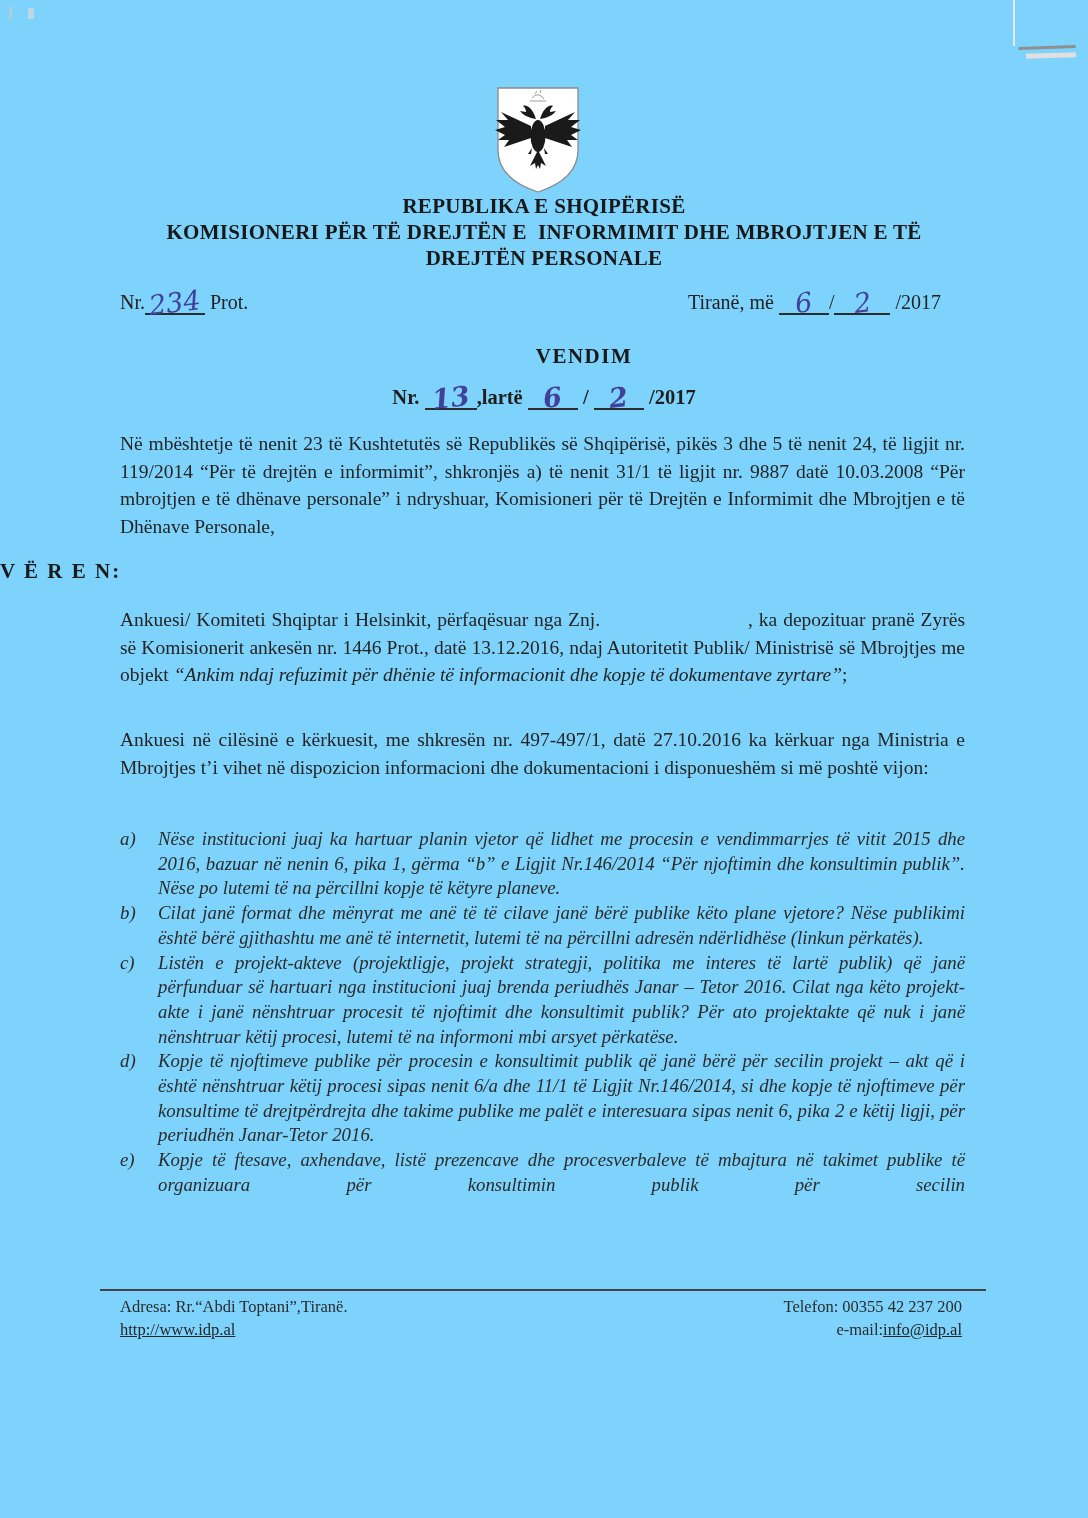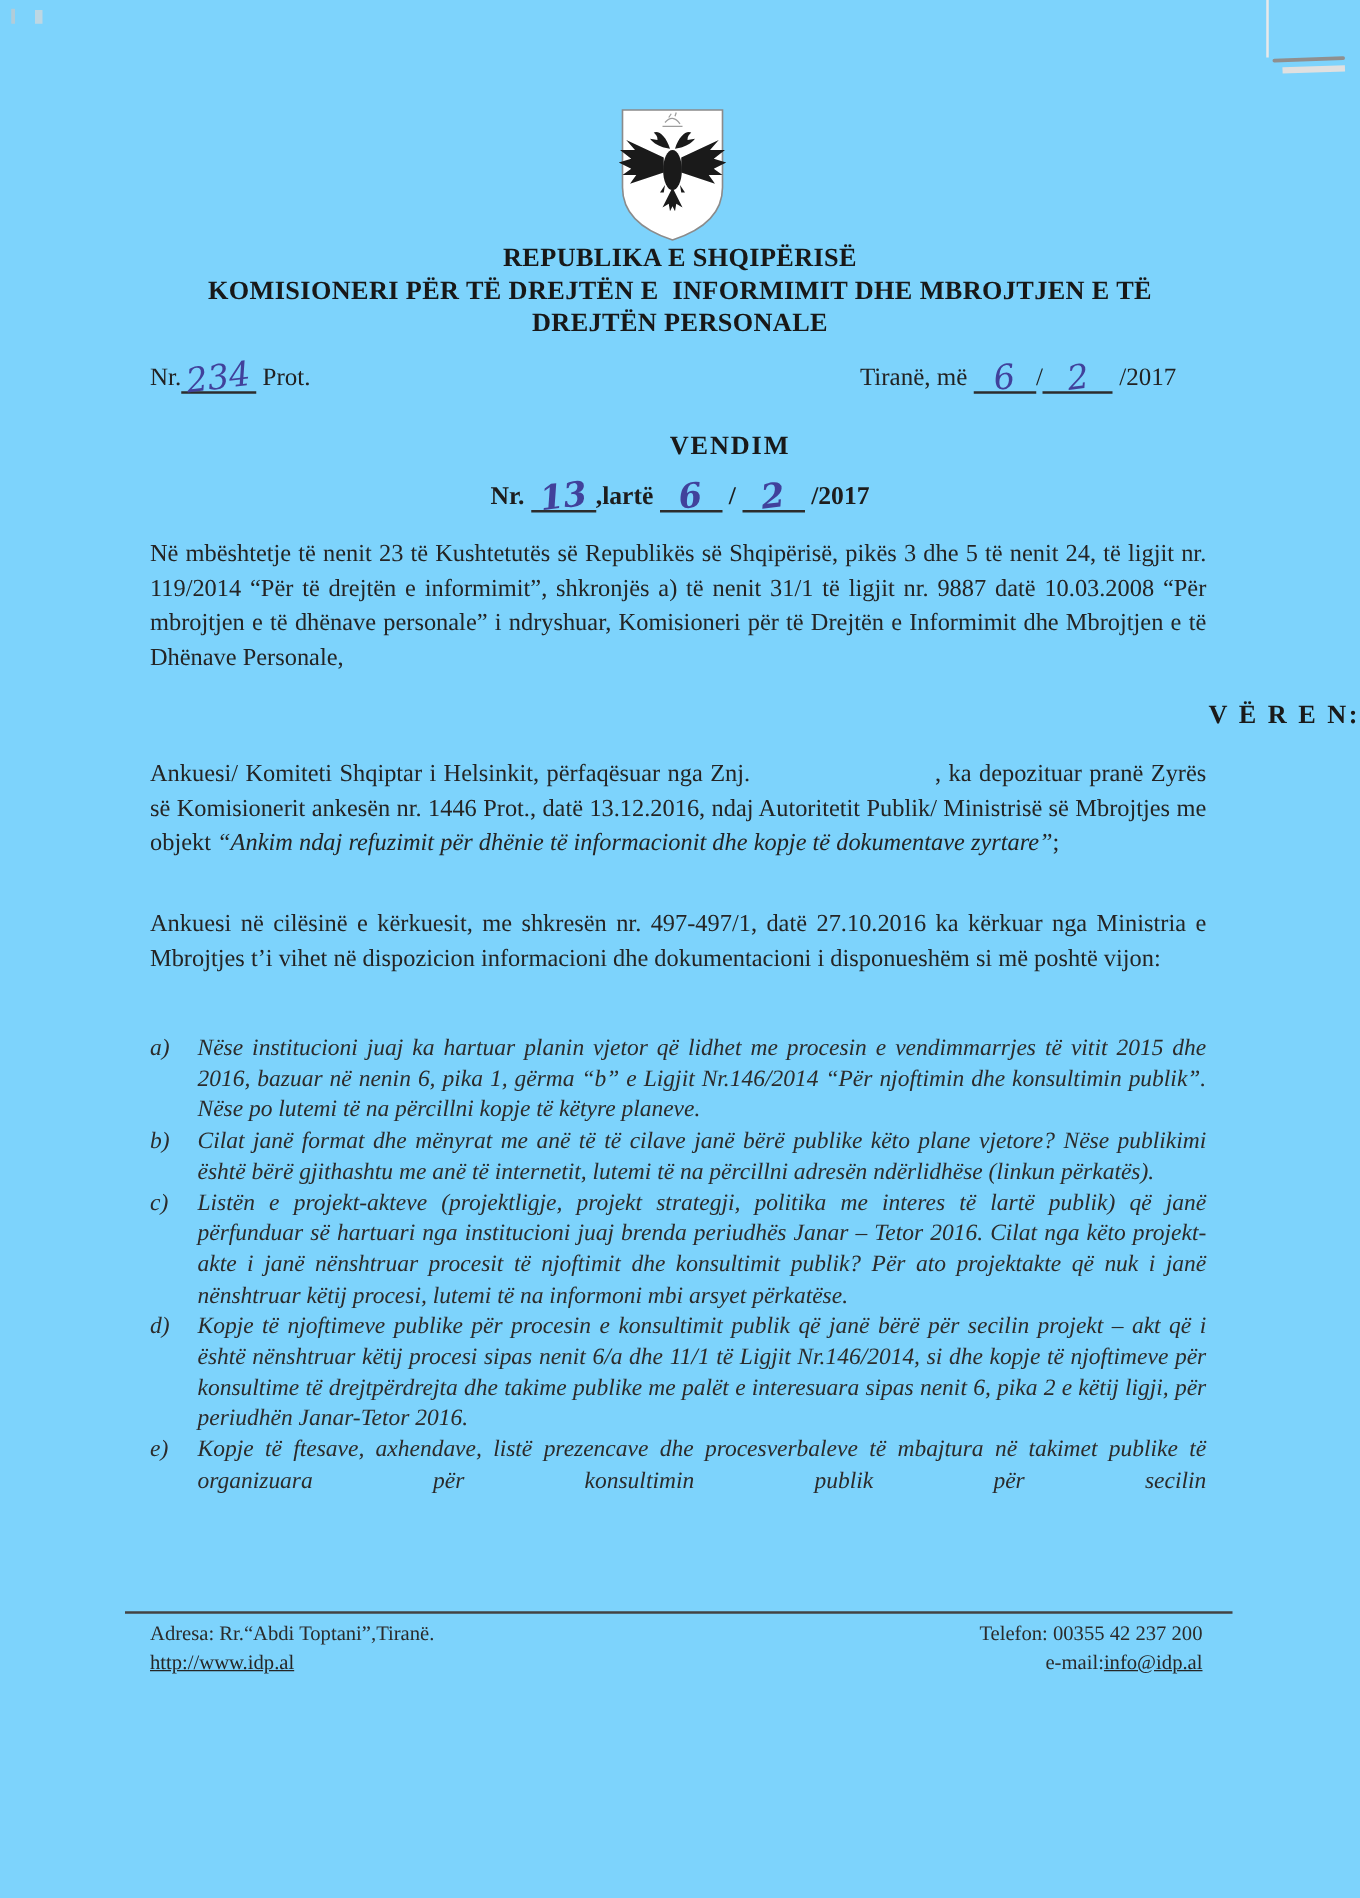--- a/index.html
+++ b/index.html
@@ -39,21 +39,21 @@
   .nrdate{left:0;top:386px;width:100%;text-align:center;font-weight:bold;
           font-size:20.5px;color:#1d1d1d;}
   .nrdate .blank{border-bottom-width:2px;}
 
   .para{left:120px;width:845px;margin:0;text-align:justify;
         font-size:19.5px;line-height:27.5px;color:#242424;}
   .pos-p1{top:430px;} .pos-p2{top:606px;} .pos-p3{top:726px;}
   .redact-gap{display:inline-block;width:148px;}
   .em{font-style:italic;margin-top:28px;}
 
-  .veren{left:0;top:559px;width:100%;text-align:right;font-weight:bold;
+  .veren{left:0;top:559px;width:100%;text-align:left;font-weight:bold;
          font-size:21px;letter-spacing:2px;color:#1a1a1a;}
 
   .list{left:120px;top:827px;width:845px;font-style:italic;
         font-size:18.8px;line-height:24.7px;color:#2b2b2b;}
   .li{position:relative;padding-left:38px;text-align:justify;}
   .li .marker{position:absolute;left:0;top:0;}
   .li.stretch-last{text-align-last:justify;}
 
   .footer{left:100px;top:1289px;width:886px;border-top:2.5px solid #434343;
           font-size:16.5px;line-height:23px;color:#2b2b2b;}

